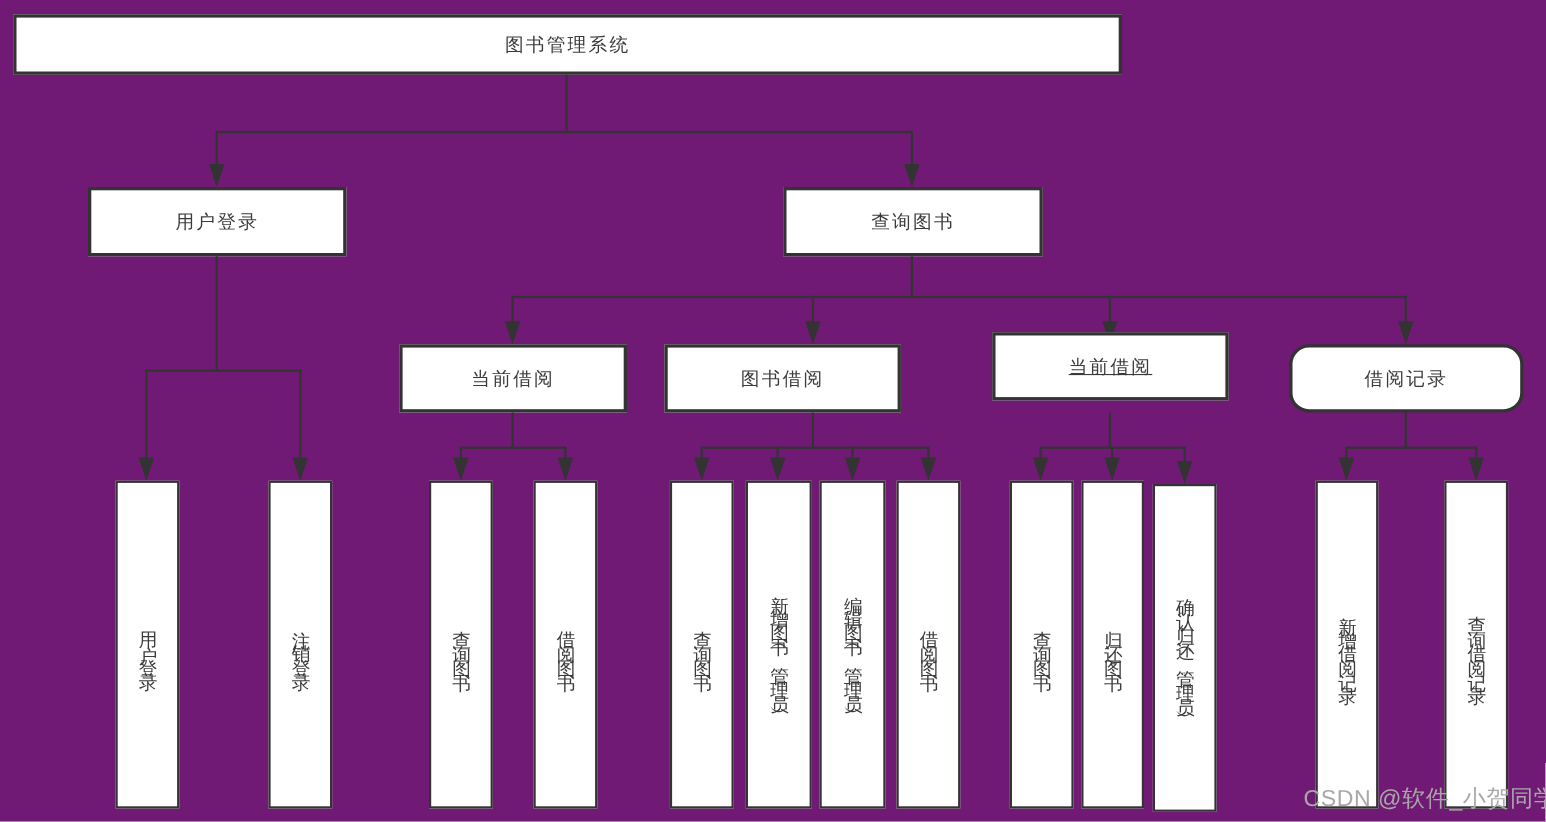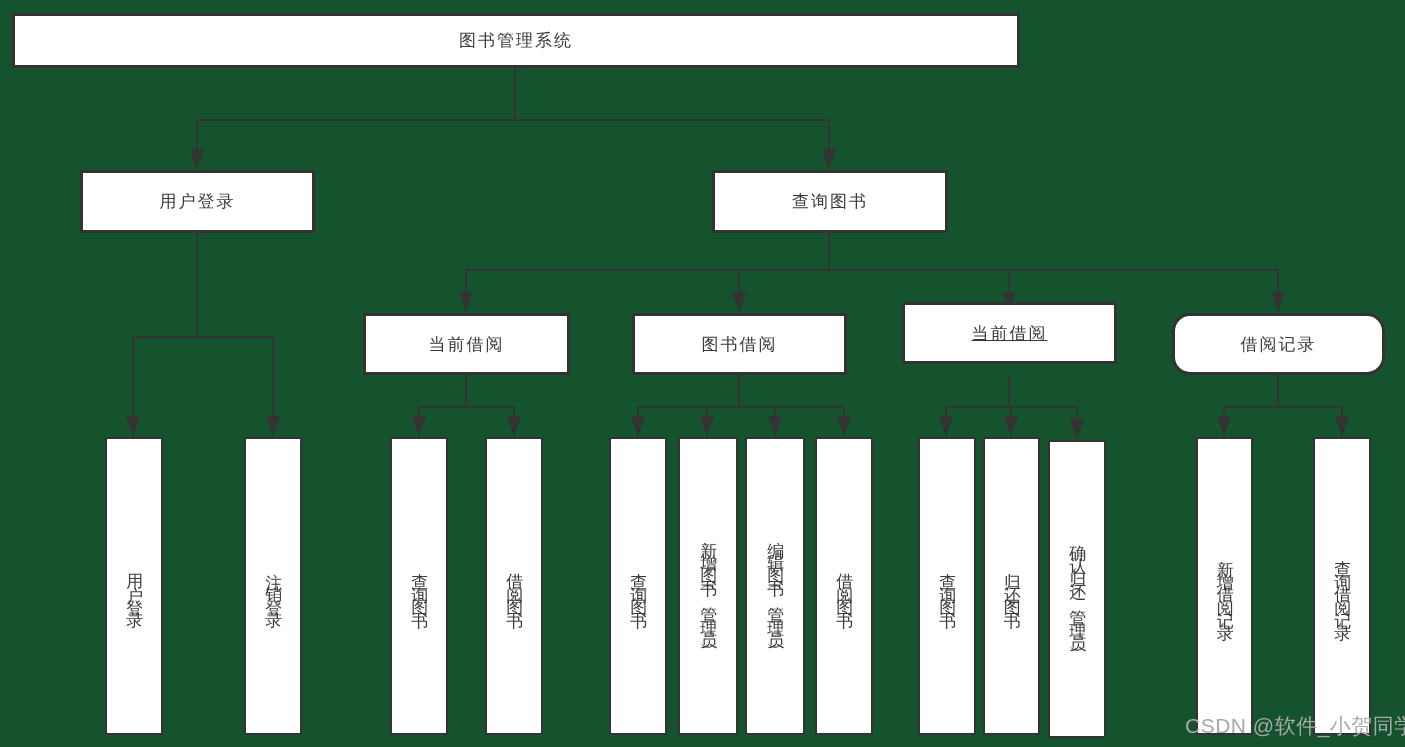--- a/index.html
+++ b/index.html
@@ -1,20 +1,20 @@
 <!DOCTYPE html>
 <html><head>
 <meta charset="utf-8">
 <style>
   html, body { margin: 0; padding: 0; background: #ffffff; }
   .stage {
     position: relative;
     width: 1405px;
     height: 747px;
-    background: #14532d;
+    background: #701a75;
     font-family: "Liberation Sans", "DejaVu Sans", sans-serif;
     overflow: hidden;
   }
   .box {
     position: absolute;
     background: #ffffff;
     border: 3px solid #333333;
     display: flex;
     align-items: center;
     justify-content: center;
@@ -91,21 +91,21 @@
   <div class="vline" style="left:1008px; top:269px; height:26px;"></div>
   <div class="vline" style="left:1277px; top:269px; height:26px;"></div>
   <div class="arrow" style="left:459px;  top:292px;"></div>
   <div class="arrow" style="left:732px;  top:292px;"></div>
   <div class="arrow" style="left:1002px; top:292px;"></div>
   <div class="arrow" style="left:1271px; top:292px;"></div>
 
   <div class="box h" style="left:363px; top:313px; width:207px; height:62px;">
     <span>当前借阅</span>
   </div>
-  <div class="box h" style="left:632px; top:313px; width:215px; height:62px;justify-content:center;">
+  <div class="box h" style="left:604px; top:313px; width:215px; height:62px;justify-content:center;">
     <span>图书借阅</span>
   </div>
   <div class="box h" style="left:902px; top:302px; width:215px; height:62px;text-decoration:underline;">
     <span>当前借阅</span>
   </div>
   <div class="box h" style="left:1172px; top:313px; width:213px; height:62px;border-radius:18px;">
     <span>借阅记录</span>
   </div>
 
   <div class="vline" style="left:465px; top:375px; height:33px;"></div>

